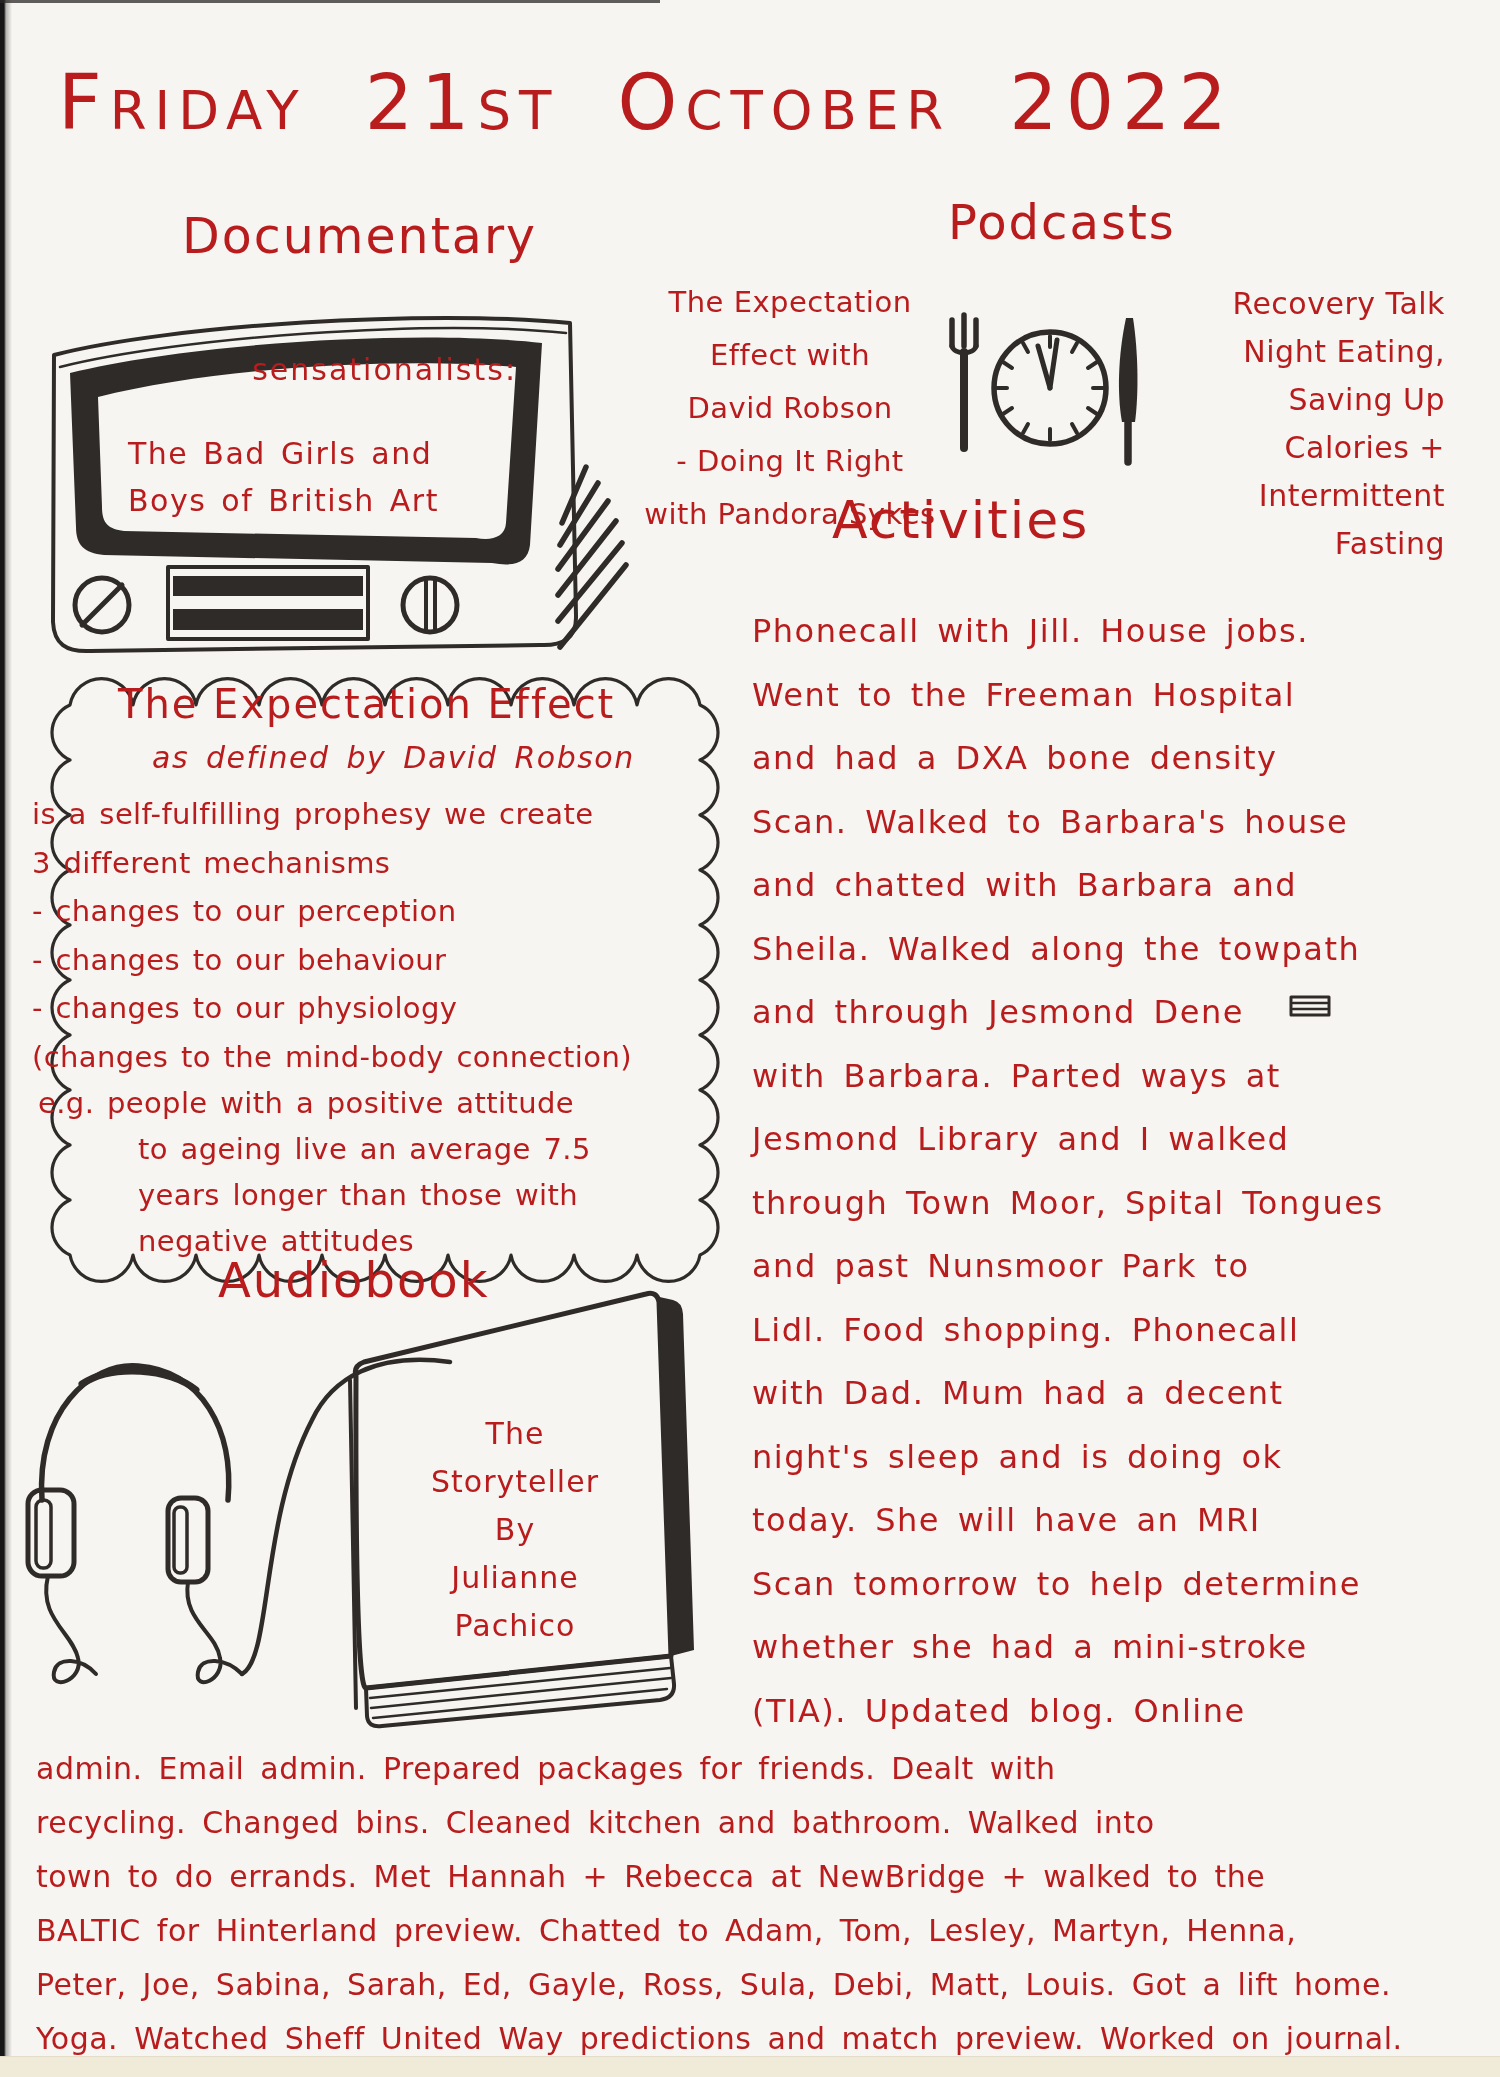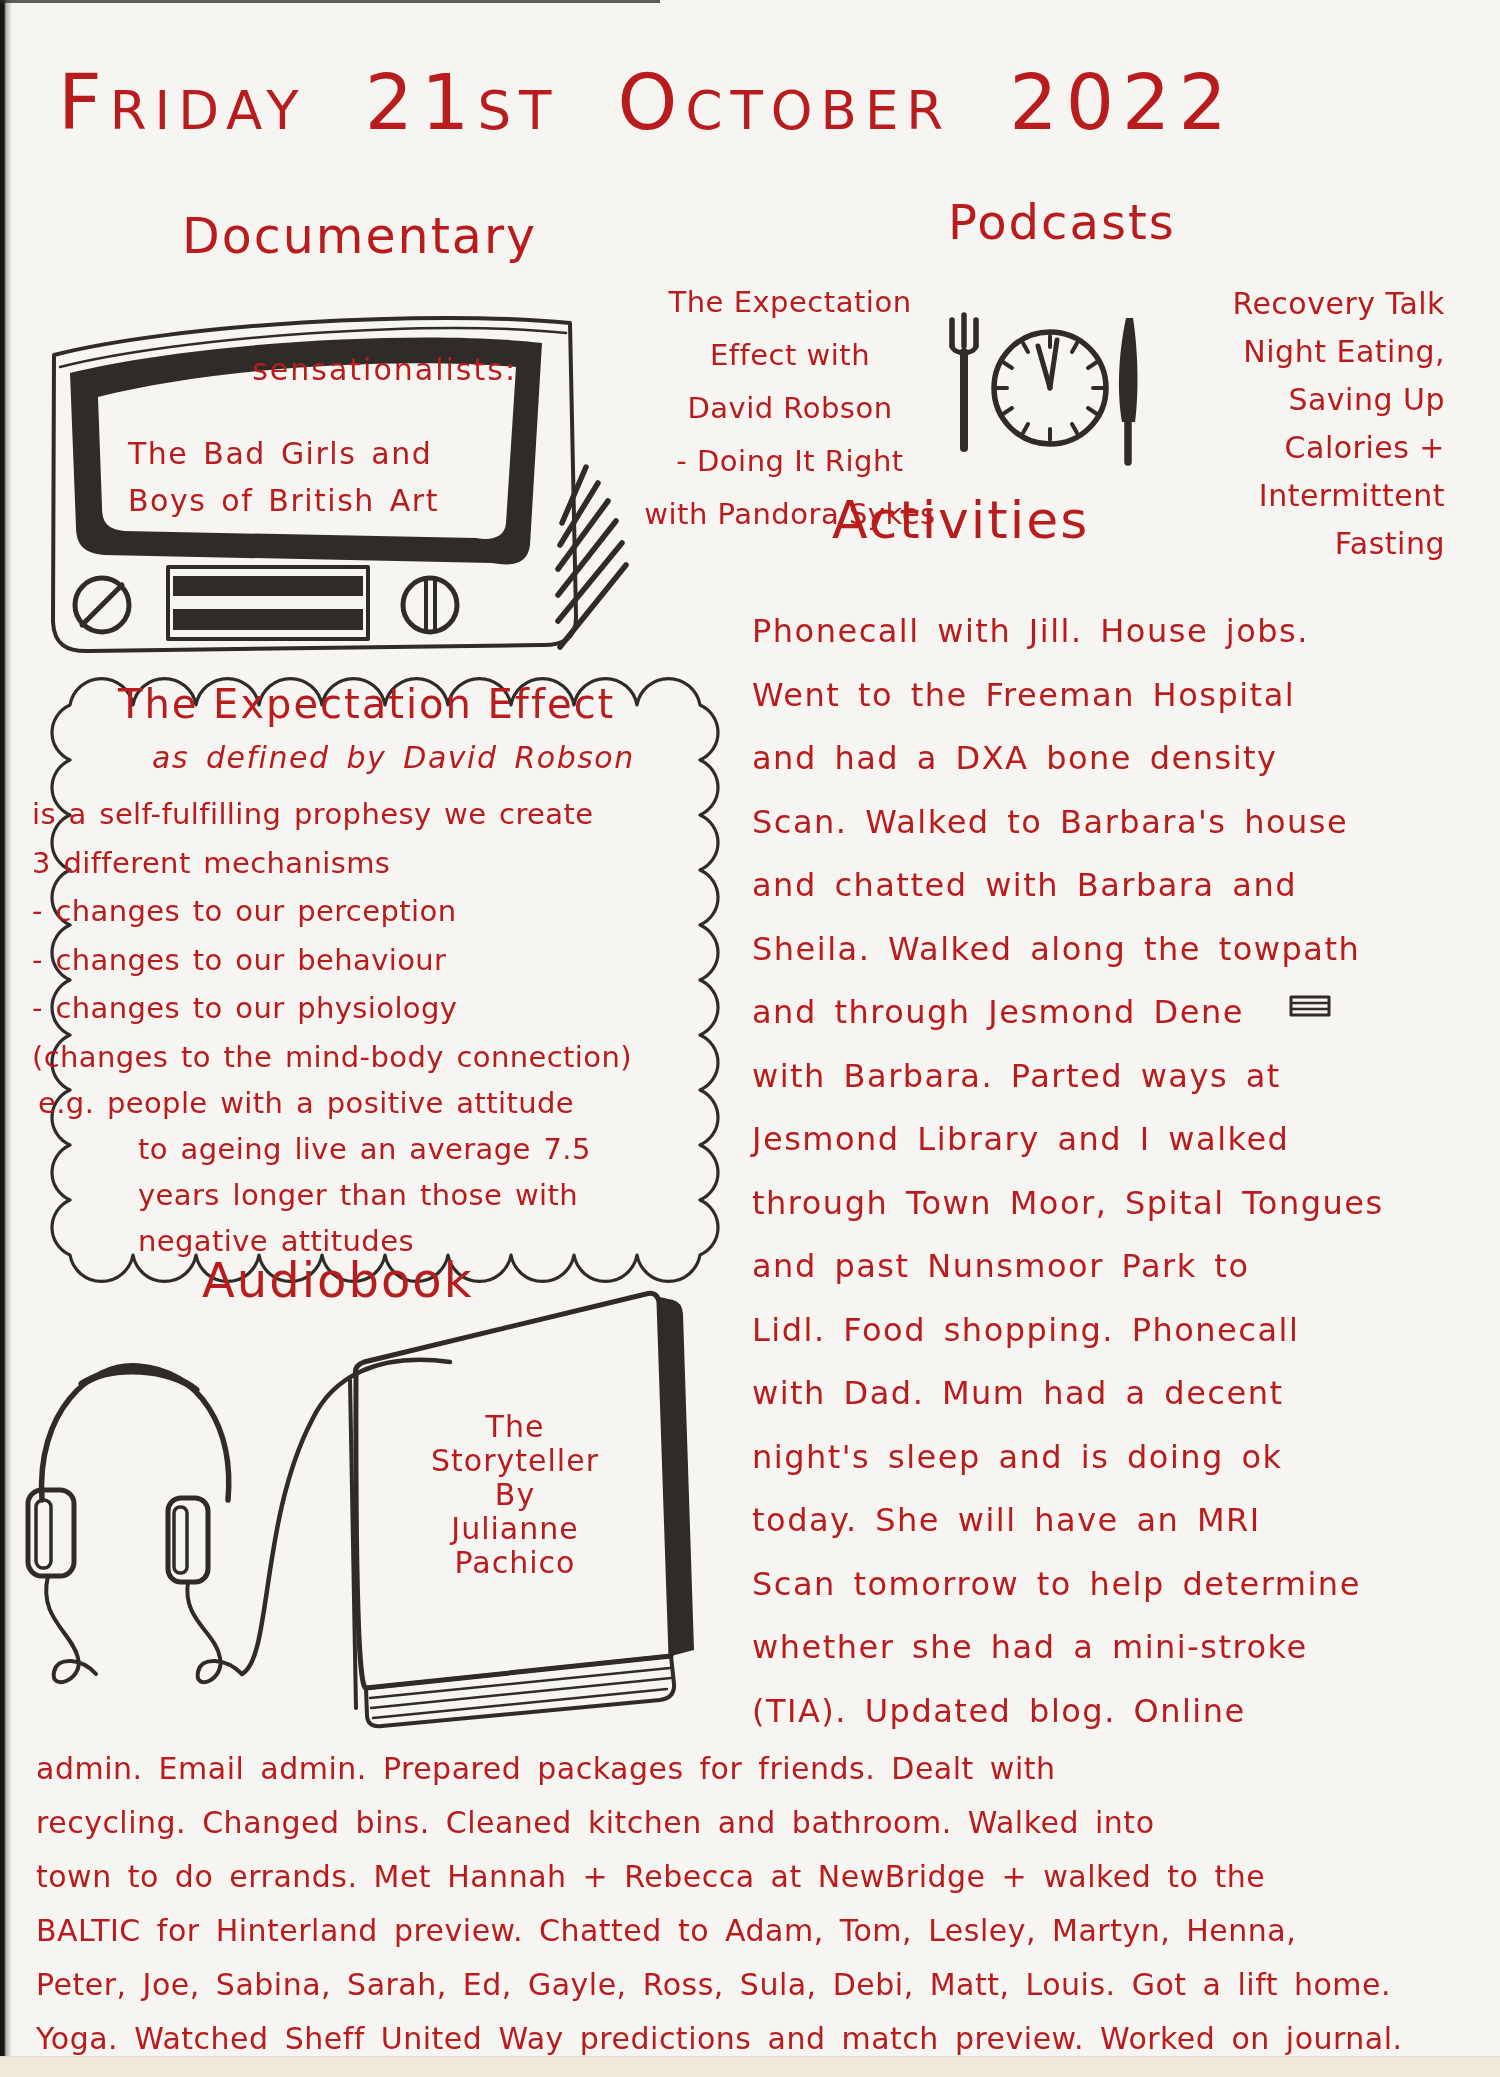--- a/index.html
+++ b/index.html
@@ -20,21 +20,21 @@
   .scan-bottom{left:0;bottom:0;width:100%;height:20px;background:#f0ead9;border-top:1px solid #e4ddca;}
   .scan-right{right:0;top:0;width:14px;height:100%;
     background:linear-gradient(to left,#ecea e6,#fbfaf8 55%,rgba(251,250,248,0));}
 
   .title{left:58px;top:58px;font-size:76px;font-variant-caps:small-caps;
     letter-spacing:8px;word-spacing:26px;}
 
   .h-doc{left:182px;top:208px;font-size:49px;letter-spacing:2px;}
   .h-pod{left:948px;top:194px;font-size:48px;letter-spacing:2px;}
   .h-act{left:832px;top:490px;font-size:52px;letter-spacing:2px;}
-  .h-aud{left:202px;top:1252px;font-size:48px;letter-spacing:2px;}
+  .h-aud{left:218px;top:1252px;font-size:48px;letter-spacing:2px;}
 
   .pre{white-space:pre;}
   .tv-wrap{left:30px;top:295px;width:600px;height:370px;}
   .tv-title{left:97px;top:352px;width:420px;text-align:right;font-size:30px;letter-spacing:2px;}
   .tv-lines{left:128px;top:430px;font-size:30px;line-height:47px;letter-spacing:1.5px;word-spacing:4px;}
 
   .pod-left{left:640px;top:276px;width:300px;text-align:center;font-size:29px;line-height:53px;letter-spacing:.5px;}
   .pod-icon{left:940px;top:300px;width:220px;height:175px;}
   .pod-right{left:1105px;top:280px;width:340px;font-size:30px;line-height:48px;letter-spacing:.5px;
     padding-left:68px;text-indent:-68px;box-sizing:border-box;text-align:right;}
@@ -45,21 +45,21 @@
 
   .cloud-wrap{left:14px;top:660px;width:760px;height:640px;}
   .cloud-title{left:118px;top:681px;font-size:40px;letter-spacing:2px;}
   .cloud-sub{left:152px;top:740px;font-size:30px;font-style:italic;letter-spacing:1.5px;word-spacing:6px;}
   .cloud-lines{left:32px;top:790px;font-size:29px;line-height:48.5px;letter-spacing:.4px;word-spacing:3px;}
   .cloud-eg{left:38px;top:1080px;font-size:29px;line-height:46px;letter-spacing:.4px;word-spacing:3px;
     padding-left:100px;text-indent:-100px;}
 
   .hp-wrap{left:20px;top:1340px;width:440px;height:380px;}
   .book-wrap{left:340px;top:1280px;width:370px;height:460px;}
-  .book-text{left:390px;top:1410px;width:250px;text-align:center;font-size:30px;line-height:34px;letter-spacing:1px;}
+  .book-text{left:390px;top:1410px;width:250px;text-align:center;font-size:30px;line-height:48px;letter-spacing:1px;}
 </style>
 </head>
 <body>
 
 <div id="paper">
 
   <div class="abs scan-left"></div>
   <div class="abs scan-top"></div>
   <div class="abs scan-right"></div>
   <div class="abs scan-bottom"></div>

